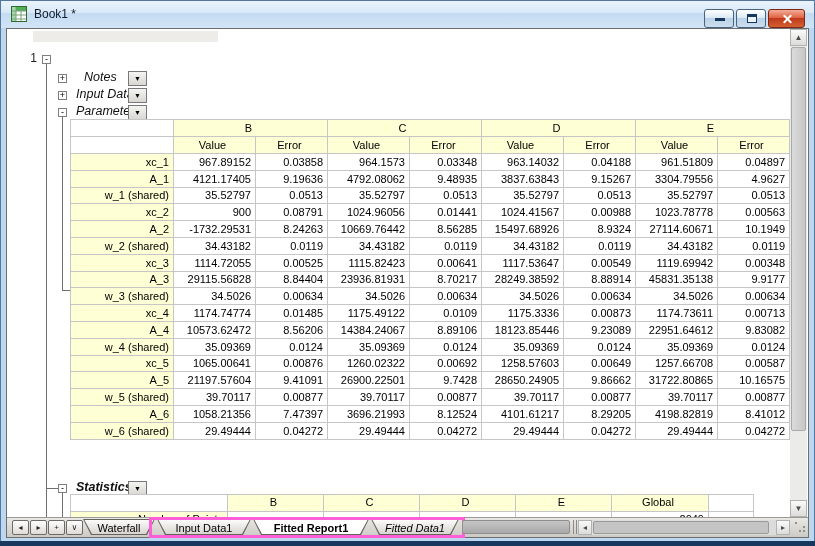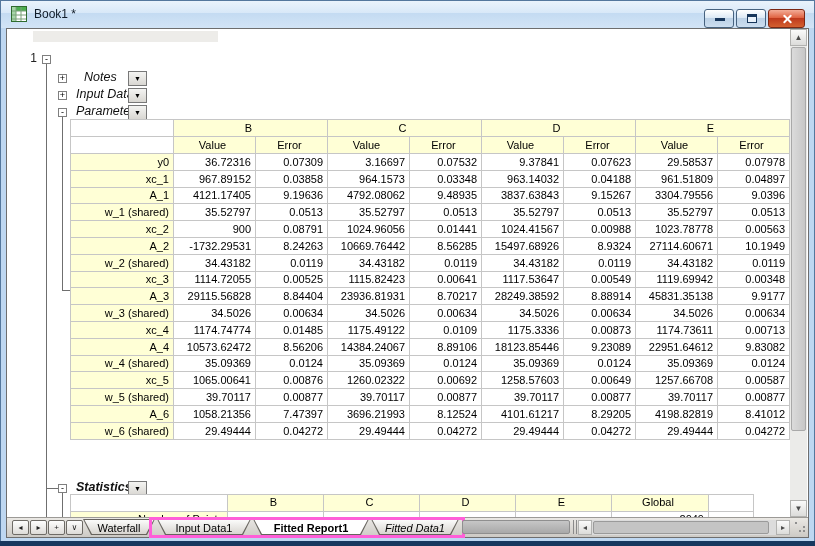--- a/index.html
+++ b/index.html
@@ -176,51 +176,40 @@
               <th class="hdr">Value</th>
               <th class="hdr">Error</th>
               <th class="hdr">Value</th>
               <th class="hdr">Error</th>
               <th class="hdr">Value</th>
               <th class="hdr">Error</th>
             </tr>
           </thead>
           <tbody>
             <tr>
-              <th class="rowlabel">y0</th>
-              <td class="num">36.72316</td>
-              <td class="num">0.07309</td>
-              <td class="num">3.16697</td>
-              <td class="num">0.07532</td>
-              <td class="num">9.37841</td>
-              <td class="num">0.07623</td>
-              <td class="num">29.58537</td>
-              <td class="num">0.07978</td>
-            </tr>
-            <tr>
               <th class="rowlabel">xc_1</th>
               <td class="num">967.89152</td>
               <td class="num">0.03858</td>
               <td class="num">964.1573</td>
               <td class="num">0.03348</td>
               <td class="num">963.14032</td>
               <td class="num">0.04188</td>
               <td class="num">961.51809</td>
               <td class="num">0.04897</td>
             </tr>
             <tr>
               <th class="rowlabel">A_1</th>
               <td class="num">4121.17405</td>
               <td class="num">9.19636</td>
               <td class="num">4792.08062</td>
               <td class="num">9.48935</td>
               <td class="num">3837.63843</td>
               <td class="num">9.15267</td>
               <td class="num">3304.79556</td>
-              <td class="num">9.0396</td>
+              <td class="num">4.9627</td>
             </tr>
             <tr>
               <th class="rowlabel">w_1 (shared)</th>
               <td class="num">35.52797</td>
               <td class="num">0.0513</td>
               <td class="num">35.52797</td>
               <td class="num">0.0513</td>
               <td class="num">35.52797</td>
               <td class="num">0.0513</td>
               <td class="num">35.52797</td>
@@ -328,20 +317,31 @@
             <tr>
               <th class="rowlabel">xc_5</th>
               <td class="num">1065.00641</td>
               <td class="num">0.00876</td>
               <td class="num">1260.02322</td>
               <td class="num">0.00692</td>
               <td class="num">1258.57603</td>
               <td class="num">0.00649</td>
               <td class="num">1257.66708</td>
               <td class="num">0.00587</td>
+            </tr>
+            <tr>
+              <th class="rowlabel">A_5</th>
+              <td class="num">21197.57604</td>
+              <td class="num">9.41091</td>
+              <td class="num">26900.22501</td>
+              <td class="num">9.7428</td>
+              <td class="num">28650.24905</td>
+              <td class="num">9.86662</td>
+              <td class="num">31722.80865</td>
+              <td class="num">10.16575</td>
             </tr>
             <tr>
               <th class="rowlabel">w_5 (shared)</th>
               <td class="num">39.70117</td>
               <td class="num">0.00877</td>
               <td class="num">39.70117</td>
               <td class="num">0.00877</td>
               <td class="num">39.70117</td>
               <td class="num">0.00877</td>
               <td class="num">39.70117</td>

